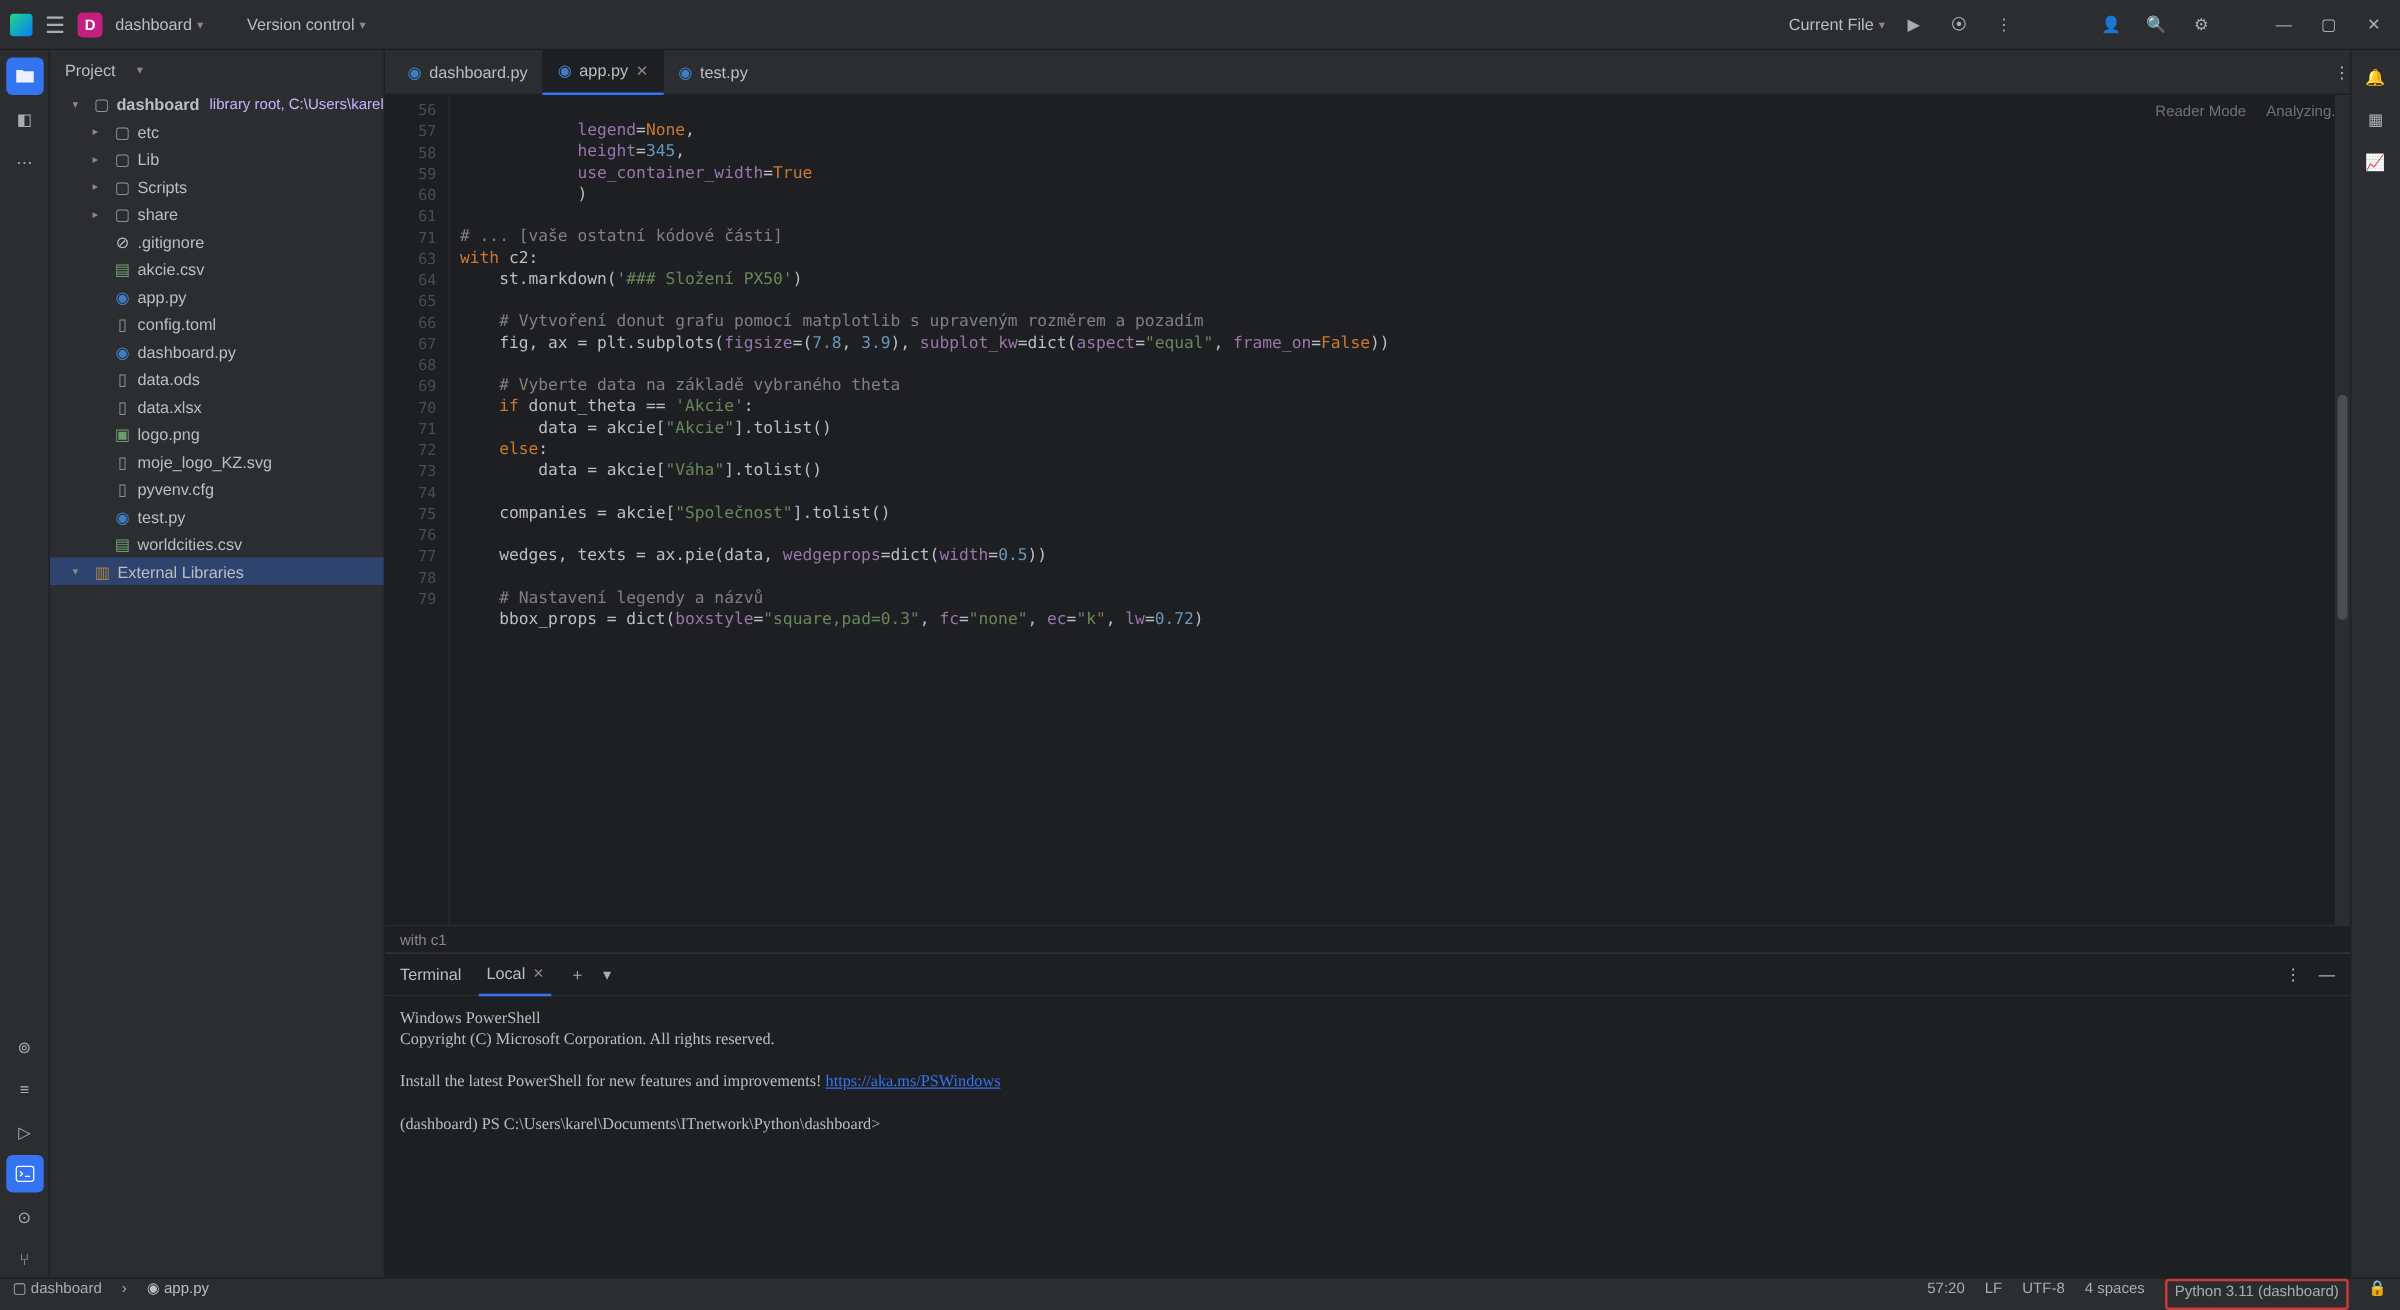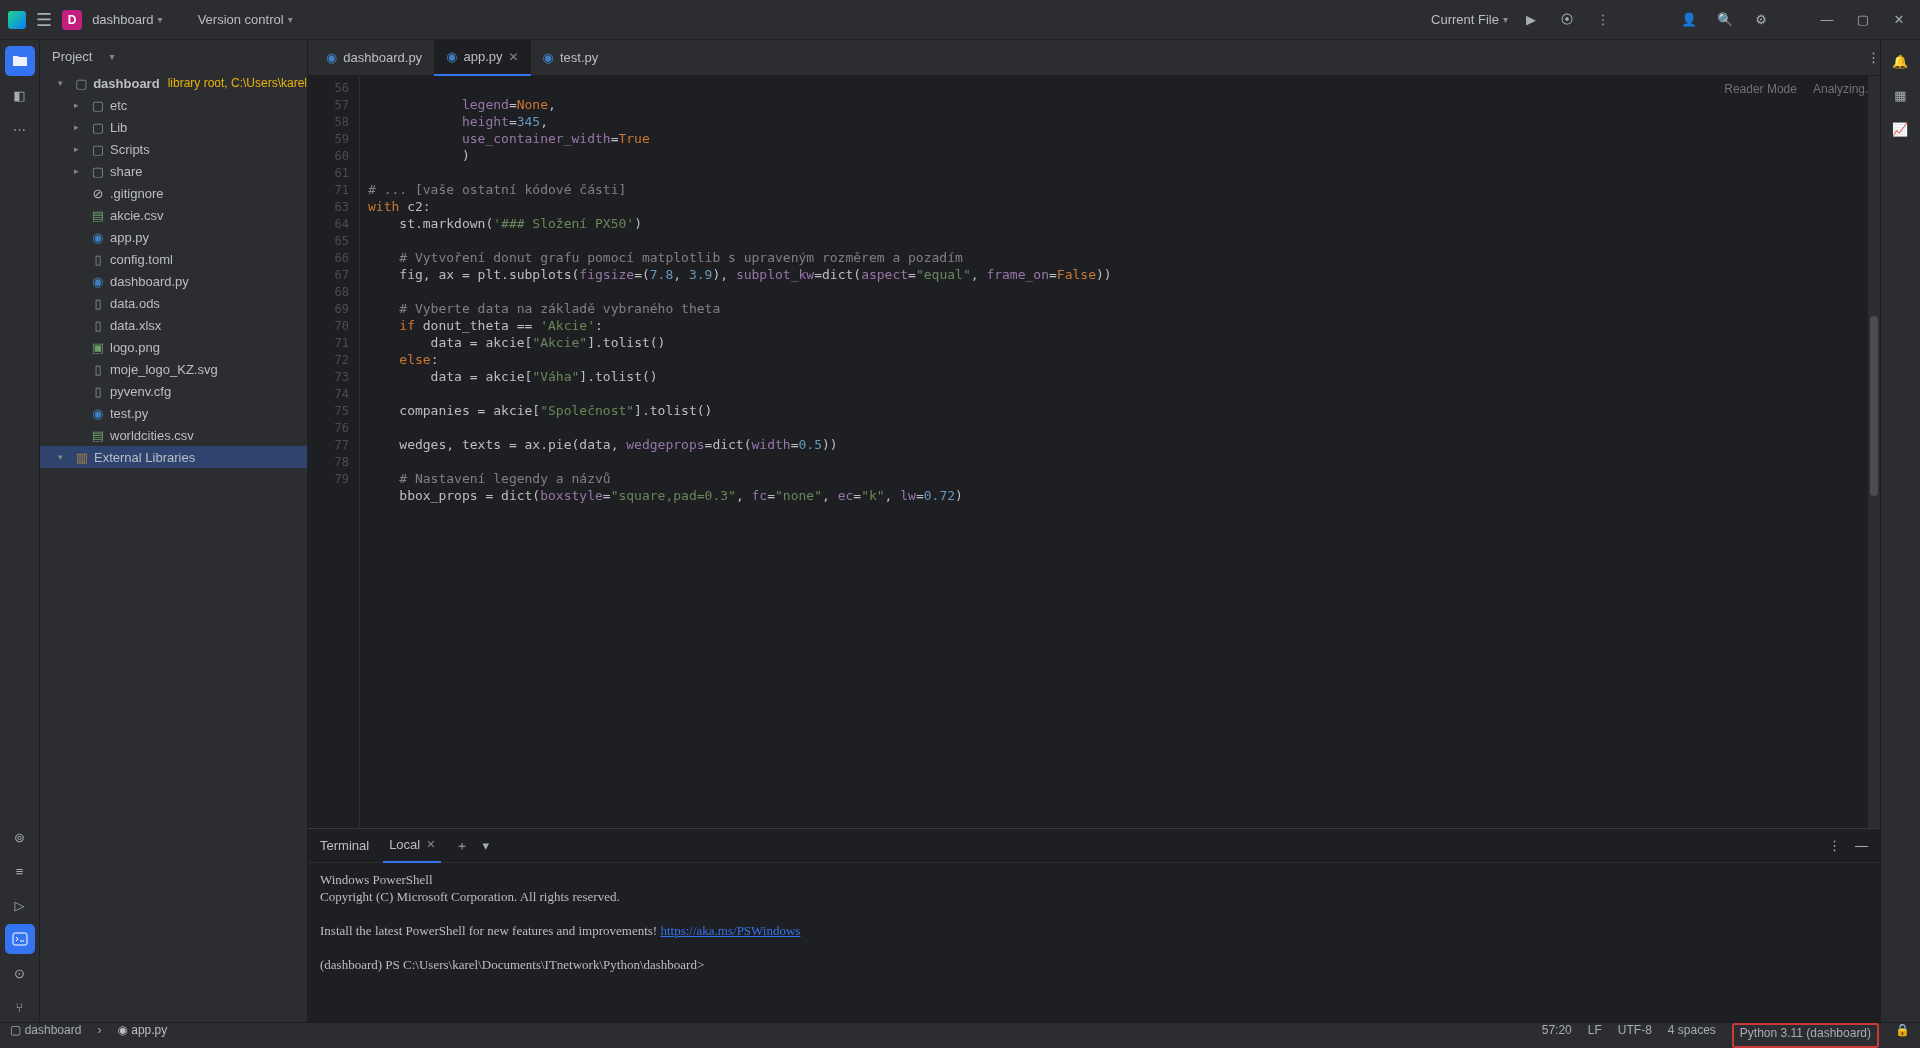--- a/index.html
+++ b/index.html
@@ -40,21 +40,21 @@
 .right-rail { width:40px; background:#2b2d30; display:flex;flex-direction:column;align-items:center;padding-top:6px;gap:4px;border-left:1px solid #1e1f22;}
 .project-panel { width:268px; background:#2b2d30; border-right:1px solid #1e1f22; display:flex;flex-direction:column;}
 .proj-header { height:32px;display:flex;align-items:center;padding:0 12px;gap:17px;color:#bcbec4;font-size:13px;}
 .proj-header .chev{font-size:10px;color:#888;}
 .tree { overflow-y:auto; flex:1; font-size:13px; padding-bottom:8px;}
 .tree-item { display:flex;align-items:center;height:22px;padding-left:18px;gap:4px;cursor:pointer;white-space:nowrap;}
 .tree-item.sel{background:#2e436e;}
 .tree-item .arrow{width:12px;font-size:9px;color:#888;}
 .tree-item .ficon{width:16px;display:inline-flex;justify-content:center;}
 .tree-item .flabel{color:#bcbec4;}
-.tree-item .extra{color:#eab308;font-size:12px;margin-left:4px;}
+.tree-item .extra{color:#c4b5fd;font-size:12px;margin-left:4px;}
 .depth1{padding-left:34px;}
 .folder-ico{color:#8b949e;}
 .py-ico{color:#3f7fc1;}
 .csv-ico{color:#6b9e6b;}
 .txt-ico{color:#8b949e;}
 .img-ico{color:#6b9e6b;}
 .editor-area { flex:1; display:flex; flex-direction:column; background:#1e1f22; overflow:hidden;}
 .tab-row{height:36px;display:flex;align-items:center;background:#2b2d30;border-bottom:1px solid #1e1f22;padding-left:6px;}
 .tab{display:flex;align-items:center;gap:6px;padding:0 12px;height:36px;cursor:pointer;color:#bcbec4;font-size:13px;}
 .tab.active{border-bottom:2px solid #3574f0;background:#1e1f22;}
@@ -69,21 +69,21 @@
 .kw{color:#cc7832;}
 .str{color:#6a8759;}
 .num{color:#6897bb;}
 .param{color:#9876aa;}
 .comment{color:#808080;}
 .bool{color:#cc7832;}
 .reader-badges{position:absolute;top:6px;right:5px;display:flex;gap:16px;color:#707278;font-size:12px;}
 .minimap{position:absolute;right:0;top:0;bottom:0;width:12px;background:#2b2d30;}
 .minimap .thumb{position:absolute;right:2px;width:8px;background:#4b4d52;border-radius:4px;}
 .breadcrumb-row{height:22px;background:#1e1f22;color:#888;font-size:12px;padding-left:12px;display:flex;align-items:center;border-top:1px solid #2b2d30;}
-.terminal-panel{height:194px;background:#1e1f22;border-top:1px solid #393b40;display:flex;flex-direction:column;}
+.terminal-panel{height:260px;background:#1e1f22;border-top:1px solid #393b40;display:flex;flex-direction:column;}
 .term-header{height:34px;display:flex;align-items:center;padding:0 12px;gap:14px;border-bottom:1px solid #2b2d30;}
 .term-title{color:#bcbec4;font-size:13px;}
 .term-tab{display:flex;align-items:center;gap:6px;color:#bcbec4;font-size:13px;padding:0 6px;height:34px;border-bottom:2px solid #3574f0;}
 .term-tab .close{color:#888;font-size:11px;}
 .term-header .plus{color:#a9acb2;cursor:pointer;}
 .term-header .spacer{flex:1;}
 .term-body{flex:1;font-family:Liberation Serif, serif;font-size:13px;color:#bcbec4;padding:8px 12px;line-height:17px;white-space:pre-wrap;}
 .term-body .link{color:#3574f0;text-decoration:underline;}
 .statusbar{height:26px;background:#2b2d30;display:flex;padding:0 10px;gap:16px;font-size:12px;color:#a9acb2;border-top:1px solid #1e1f22;}
 .statusbar .spacer{flex:1;}
@@ -295,20 +295,23 @@
         </div>
       <div class="code" id="code"><div class="cl">            <span class="param">legend</span>=<span class="bool">None</span>,</div><div class="cl">            <span class="param">height</span>=<span class="num">345</span>,</div><div class="cl">            <span class="param">use_container_width</span>=<span class="bool">True</span></div><div class="cl">            )</div><div class="cl"></div><div class="cl"><span class="comment"># ... [vaše ostatní kódové části]</span></div><div class="cl"><span class="kw">with</span> c2:</div><div class="cl">    st.markdown(<span class="str">'### Složení PX50'</span>)</div><div class="cl"></div><div class="cl">    <span class="comment"># Vytvoření donut grafu pomocí matplotlib s upraveným rozměrem a pozadím</span></div><div class="cl">    fig, ax = plt.subplots(<span class="param">figsize</span>=(<span class="num">7.8</span>, <span class="num">3.9</span>), <span class="param">subplot_kw</span>=dict(<span class="param">aspect</span>=<span class="str">"equal"</span>, <span class="param">frame_on</span>=<span class="bool">False</span>))</div><div class="cl"></div><div class="cl">    <span class="comment"># Vyberte data na základě vybraného theta</span></div><div class="cl">    <span class="kw">if</span> donut_theta == <span class="str">'Akcie'</span>:</div><div class="cl">        data = akcie[<span class="str">"Akcie"</span>].tolist()</div><div class="cl">    <span class="kw">else</span>:</div><div class="cl">        data = akcie[<span class="str">"Váha"</span>].tolist()</div><div class="cl"></div><div class="cl">    companies = akcie[<span class="str">"Společnost"</span>].tolist()</div><div class="cl"></div><div class="cl">    wedges, texts = ax.pie(data, <span class="param">wedgeprops</span>=dict(<span class="param">width</span>=<span class="num">0.5</span>))</div><div class="cl"></div><div class="cl">    <span class="comment"># Nastavení legendy a názvů</span></div><div class="cl">    bbox_props = dict(<span class="param">boxstyle</span>=<span class="str">"square,pad=0.3"</span>, <span class="param">fc</span>=<span class="str">"none"</span>, <span class="param">ec</span>=<span class="str">"k"</span>, <span class="param">lw</span>=<span class="num">0.72</span>)</div></div>
       <div class="reader-badges">
         <span>Reader Mode</span>
         <span>Analyzing...</span>
       </div>
       <div class="minimap">
           <div class="thumb" style="top:240px;height:180px;"></div>
         </div>
     </div>
+    <div class="breadcrumb-row">
+      <span>with c1</span>
+    </div>
 
     <div class="terminal-panel">
       <div class="term-header">
         <span class="term-title">Terminal</span>
         <div class="term-tab">
           <span>Local</span>
           <span class="close">✕</span>
         </div>
         <span class="plus">＋</span>
         <span class="plus">▾</span>

